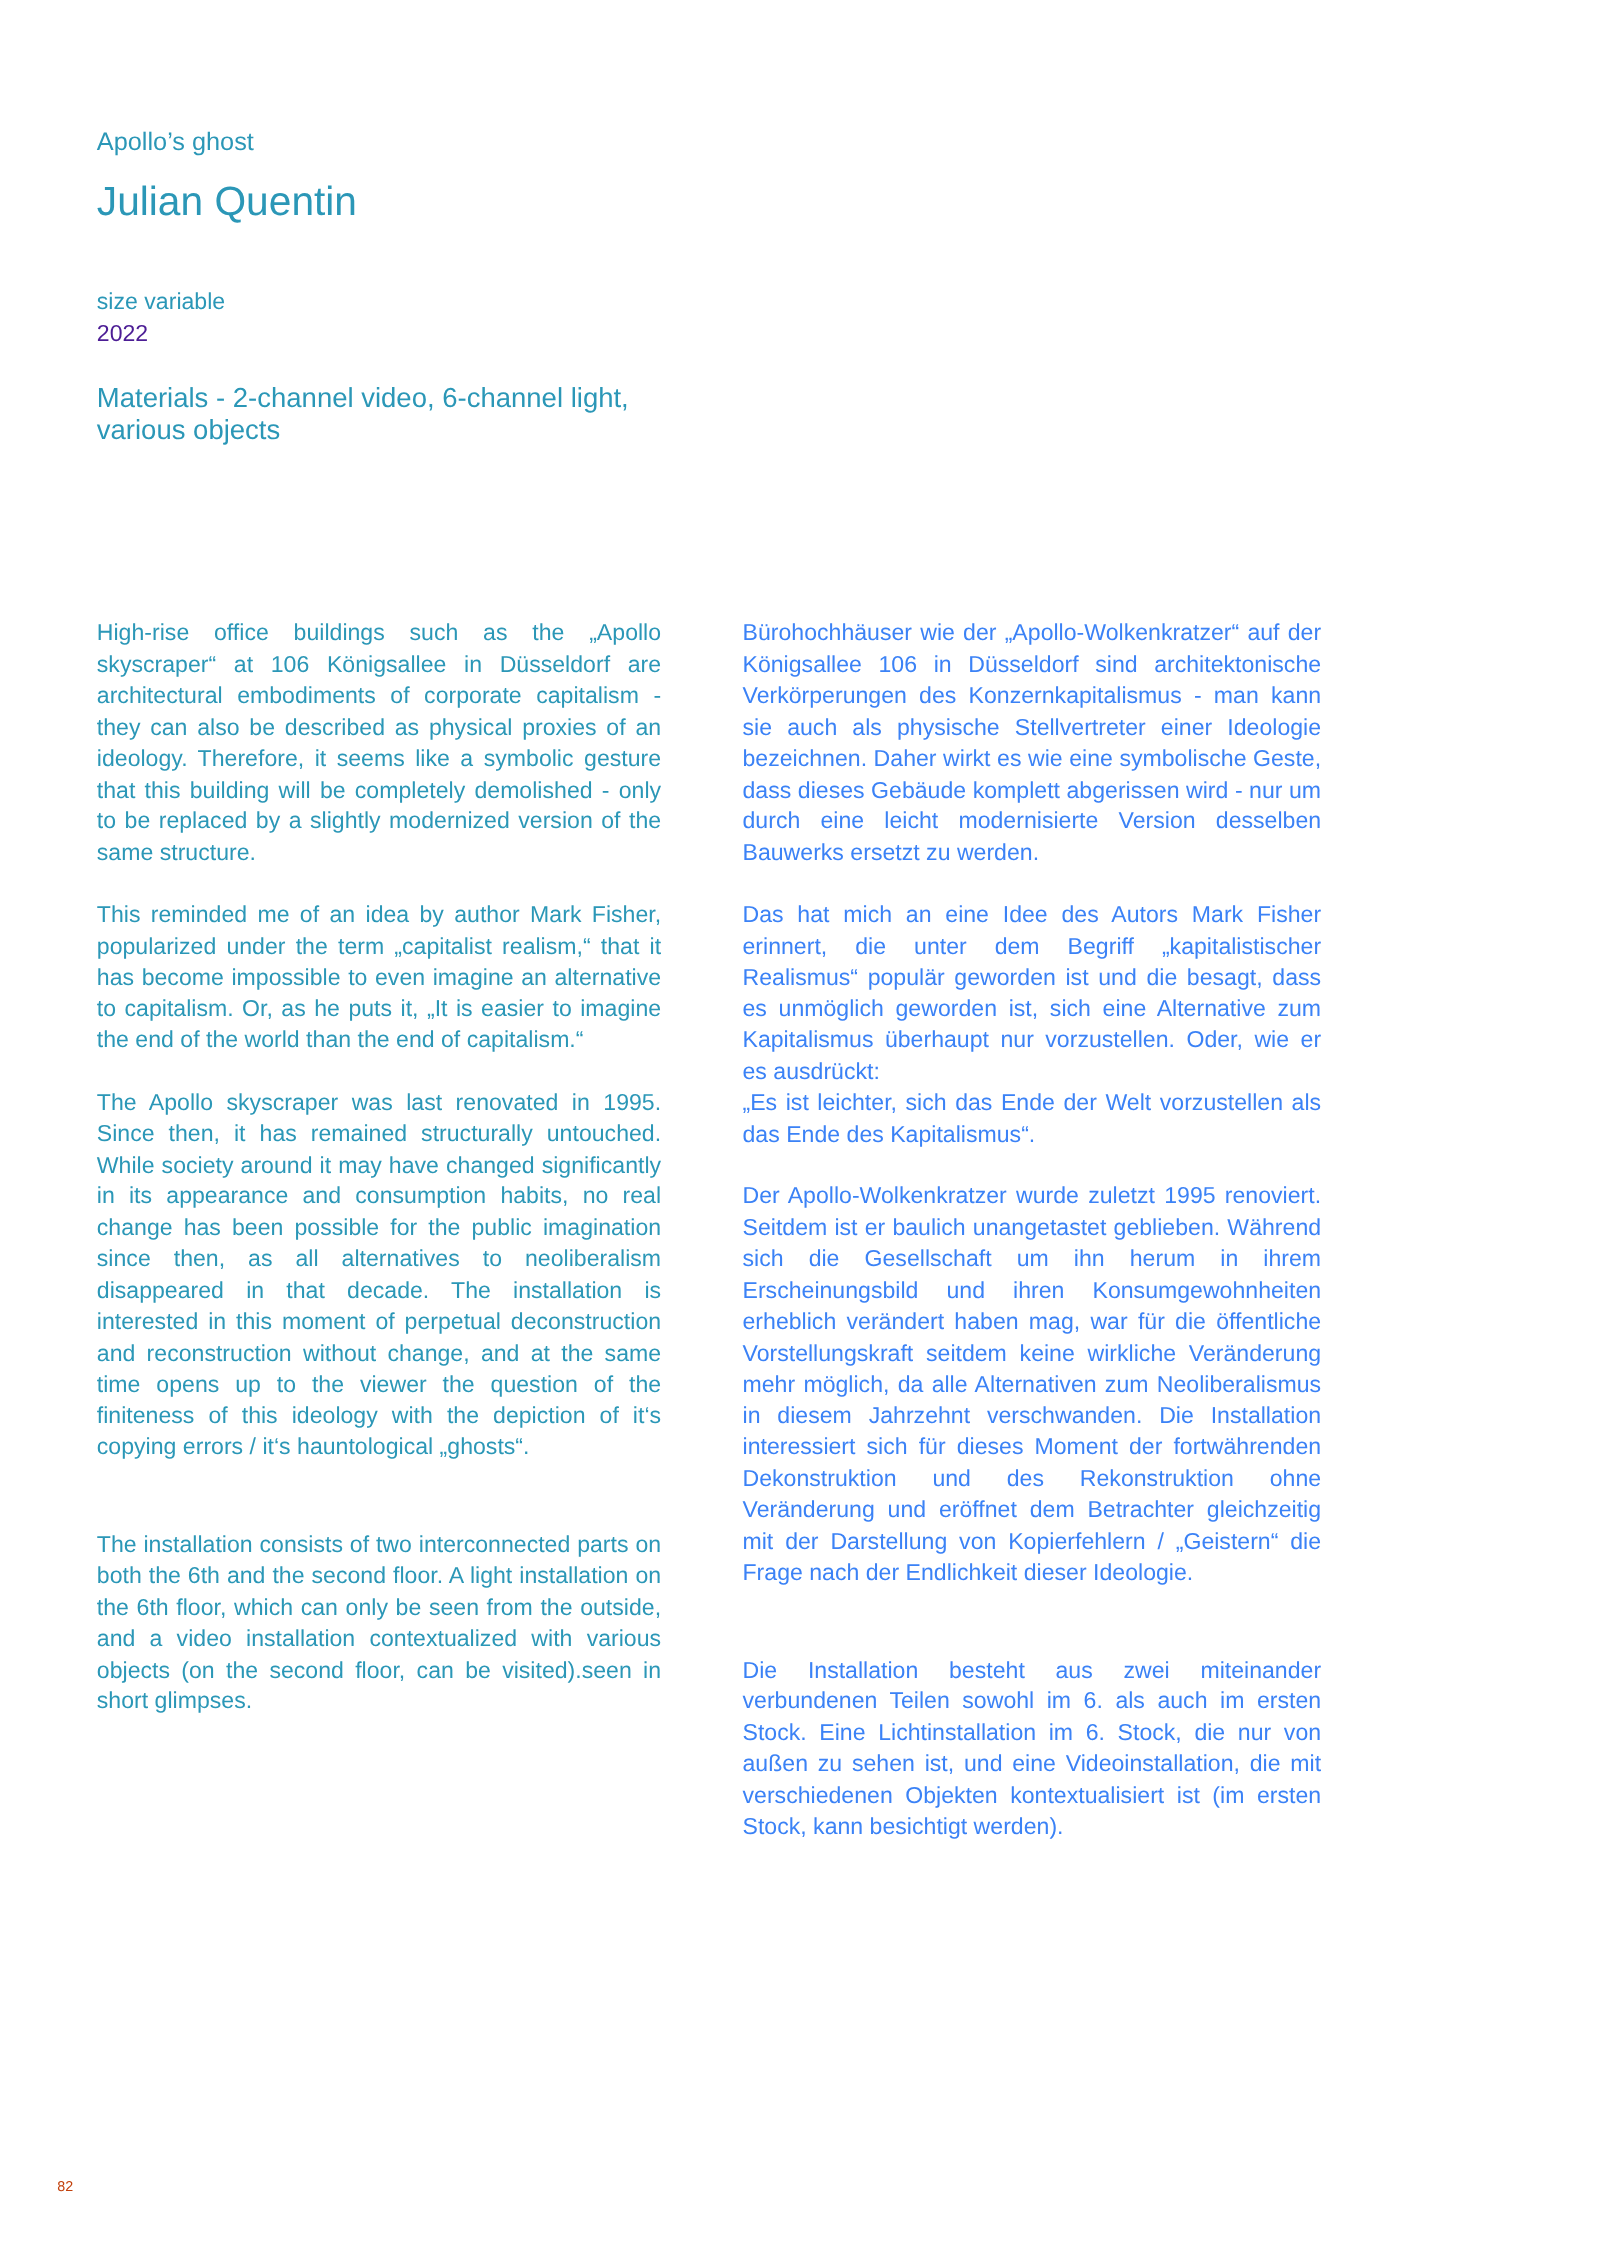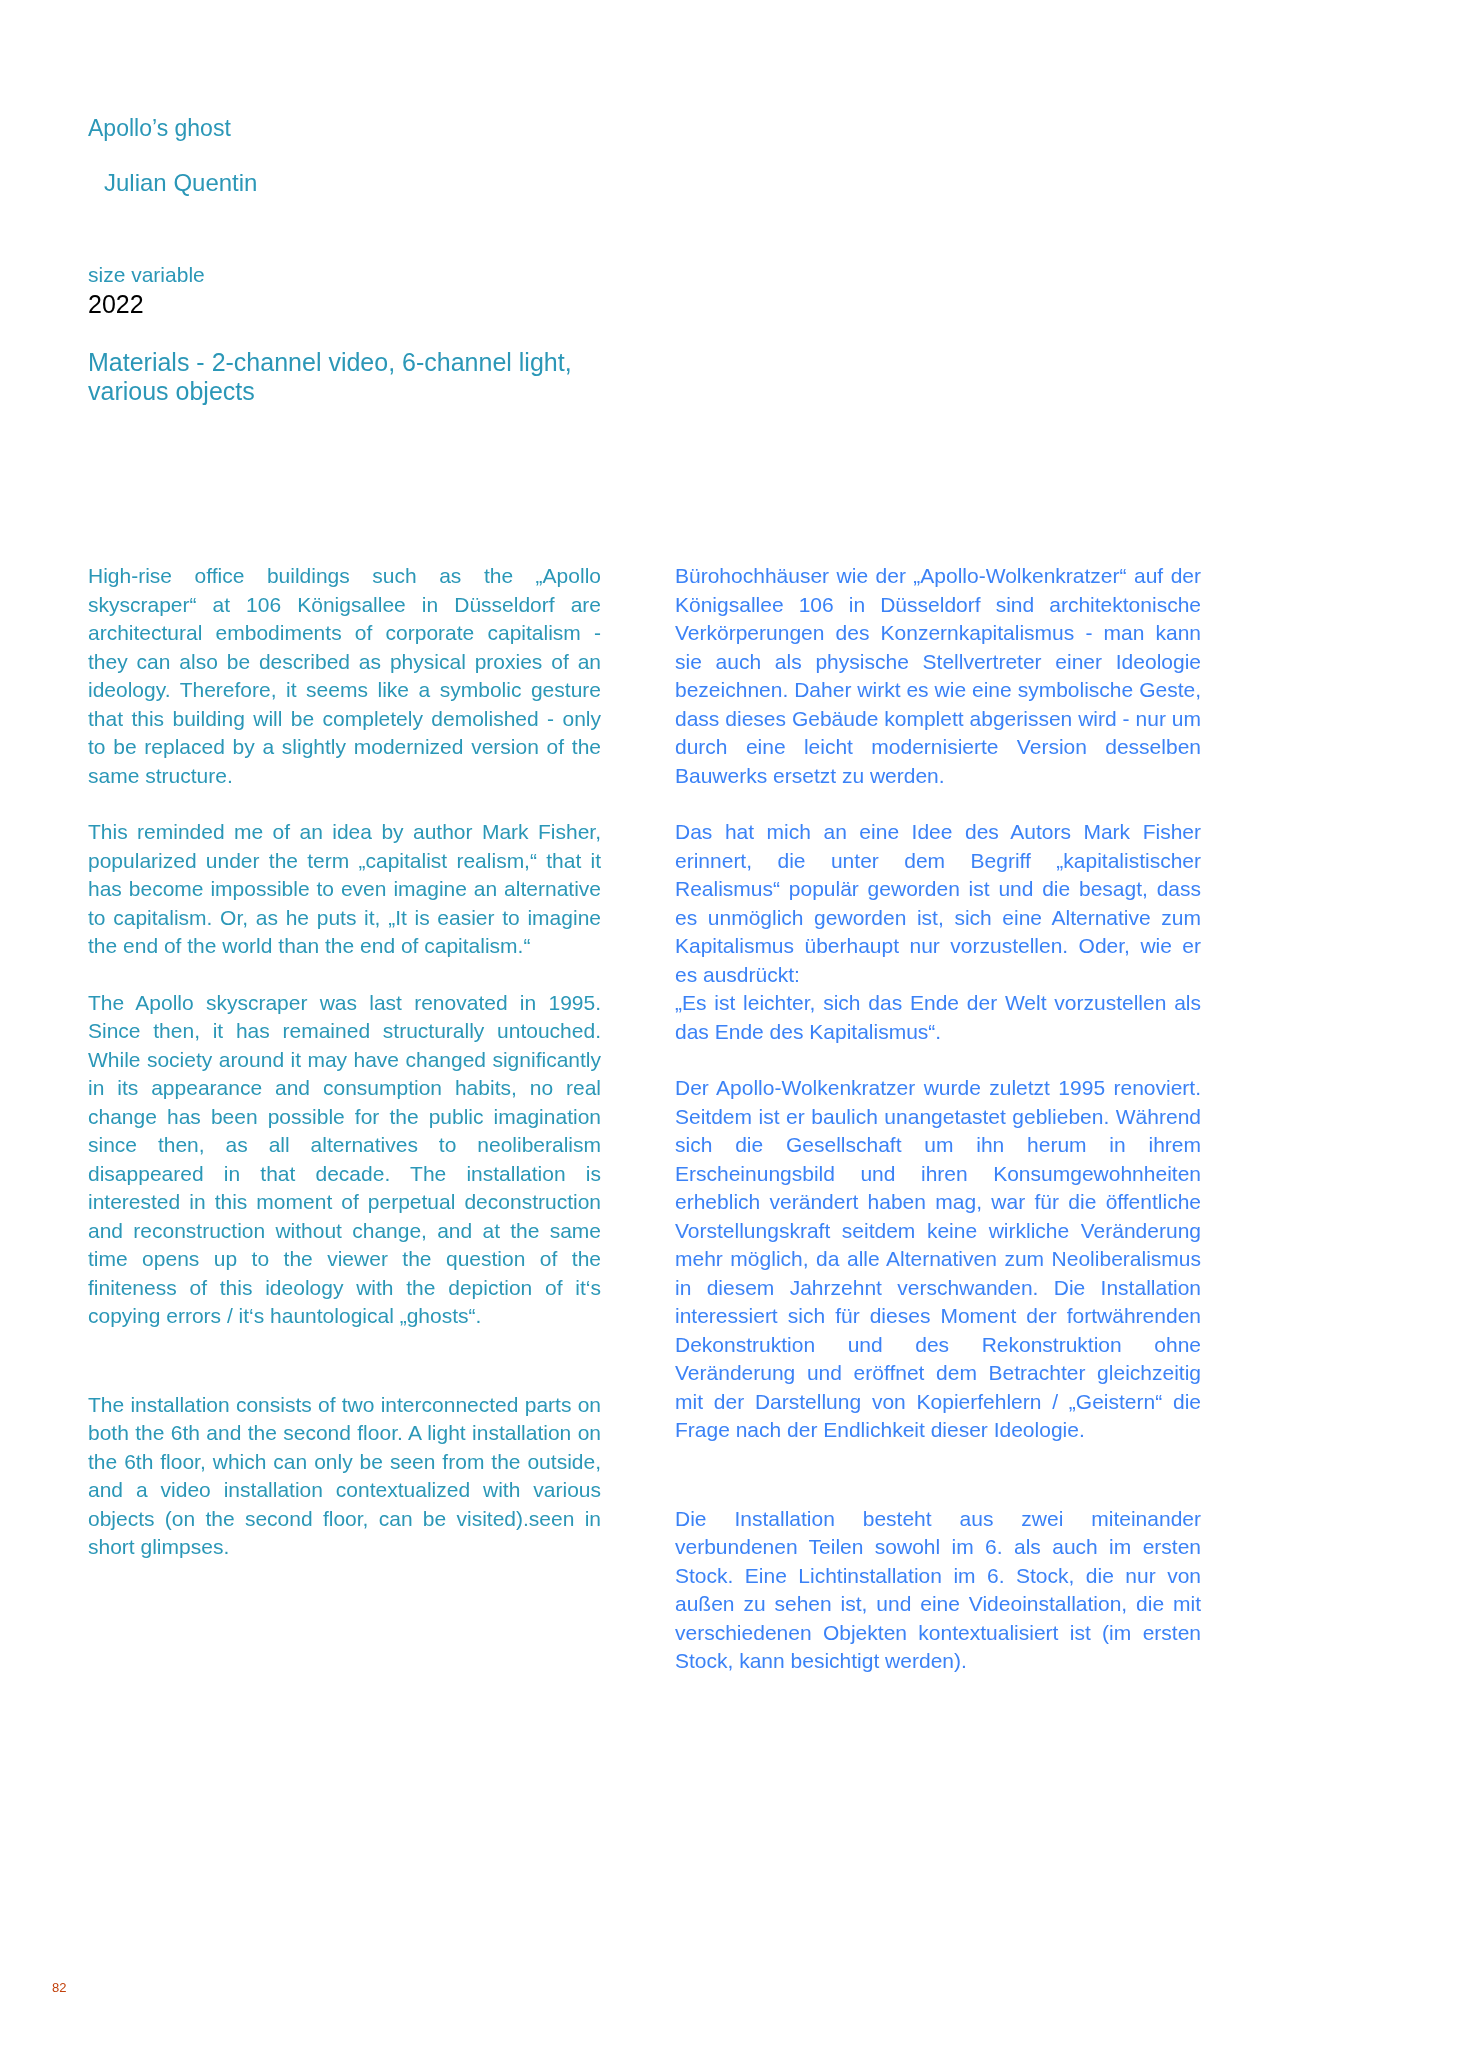--- a/index.html
+++ b/index.html
@@ -9,30 +9,30 @@
     height: 2048px;
     background: #ffffff;
     font-family: "Liberation Sans", sans-serif;
     overflow: hidden;
   }
   .work-title {
     position: absolute; left: 88px; top: 114px;
     font-size: 23px; line-height: 28px; color: #2B97B7;
   }
   .artist-name {
-    position: absolute; left: 104px; top: 163px;
-    font-size: 24px; line-height: 40px; color: #2B97B7;
+    position: absolute; left: 88px; top: 163px;
+    font-size: 37px; line-height: 40px; color: #2B97B7;
   }
   .size-line {
     position: absolute; left: 88px; top: 261px;
     font-size: 21px; line-height: 28.5px; color: #2B97B7; text-align: right;
   }
   .year-line {
     position: absolute; left: 88px; top: 290px;
-    font-size: 25px; line-height: 28.5px; color: #000000;
+    font-size: 21px; line-height: 28.5px; color: #4c1d95;
   }
   .materials {
     position: absolute; left: 88px; top: 348px;
     font-size: 25px; line-height: 28.5px; color: #2B97B7;
     white-space: pre-line;
   }
   .col {
     position: absolute; top: 544px;
     font-size: 21px; line-height: 28.5px;
     text-align: justify;

